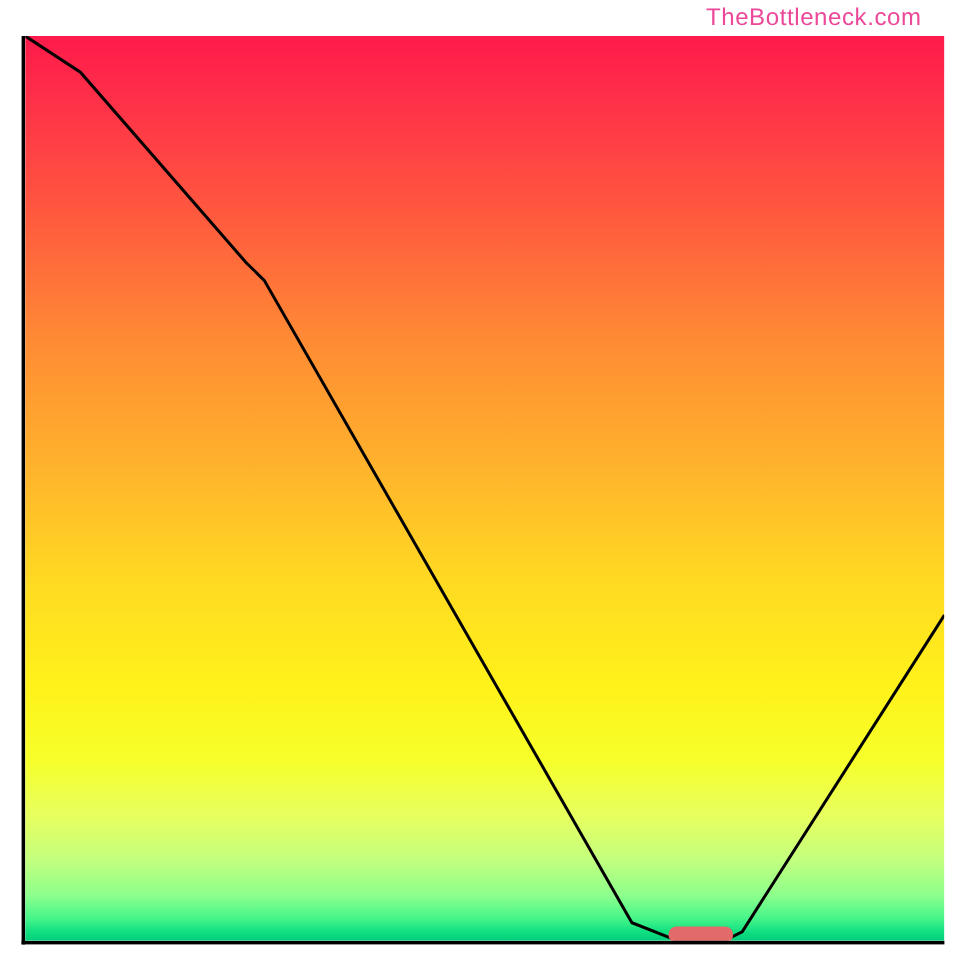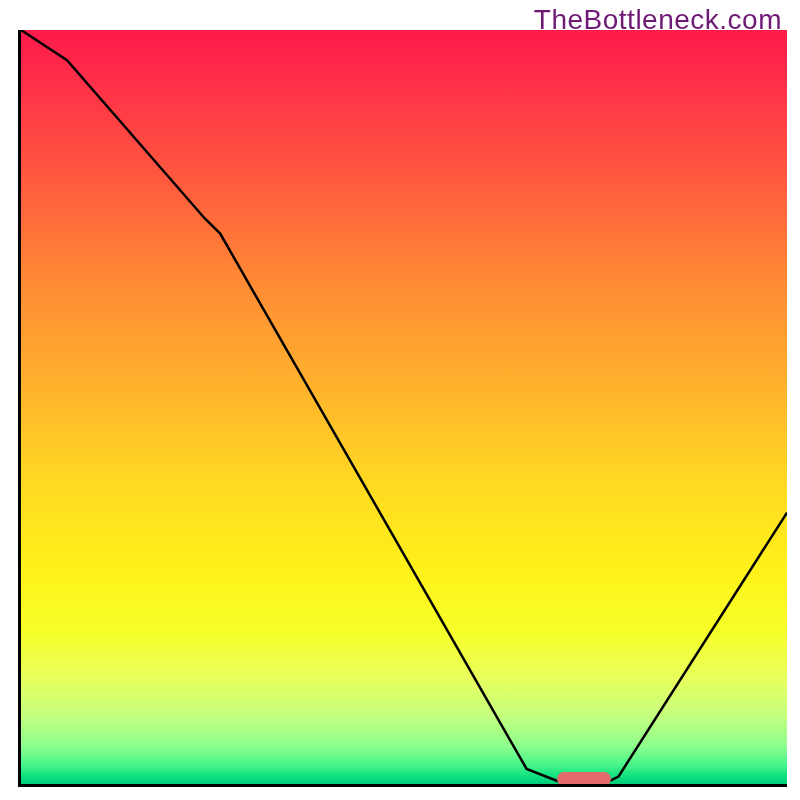--- a/index.html
+++ b/index.html
@@ -11,23 +11,23 @@
     font-family: Arial, Helvetica, sans-serif;
   }
   .frame {
     position: relative;
     width: 800px;
     height: 800px;
   }
   .watermark {
     position: absolute;
     top: 4px;
-    right: 18px;
-    font-size: 28px;
-    color: #701a75;
+    right: 32px;
+    font-size: 20px;
+    color: #ec4899;
     font-weight: 500;
     letter-spacing: 0.5px;
   }
   .plot-area {
     position: absolute;
     left: 18px;
     top: 30px;
     width: 766px;
     height: 754px;
     border-left: 3px solid #000;

